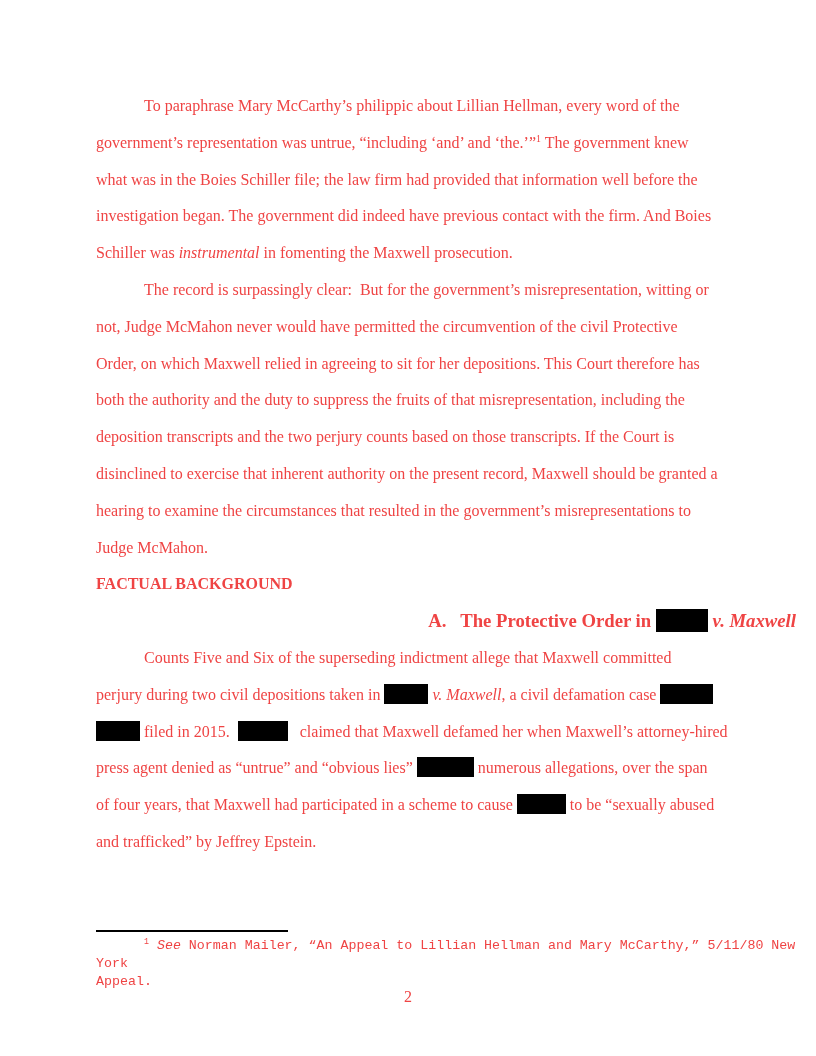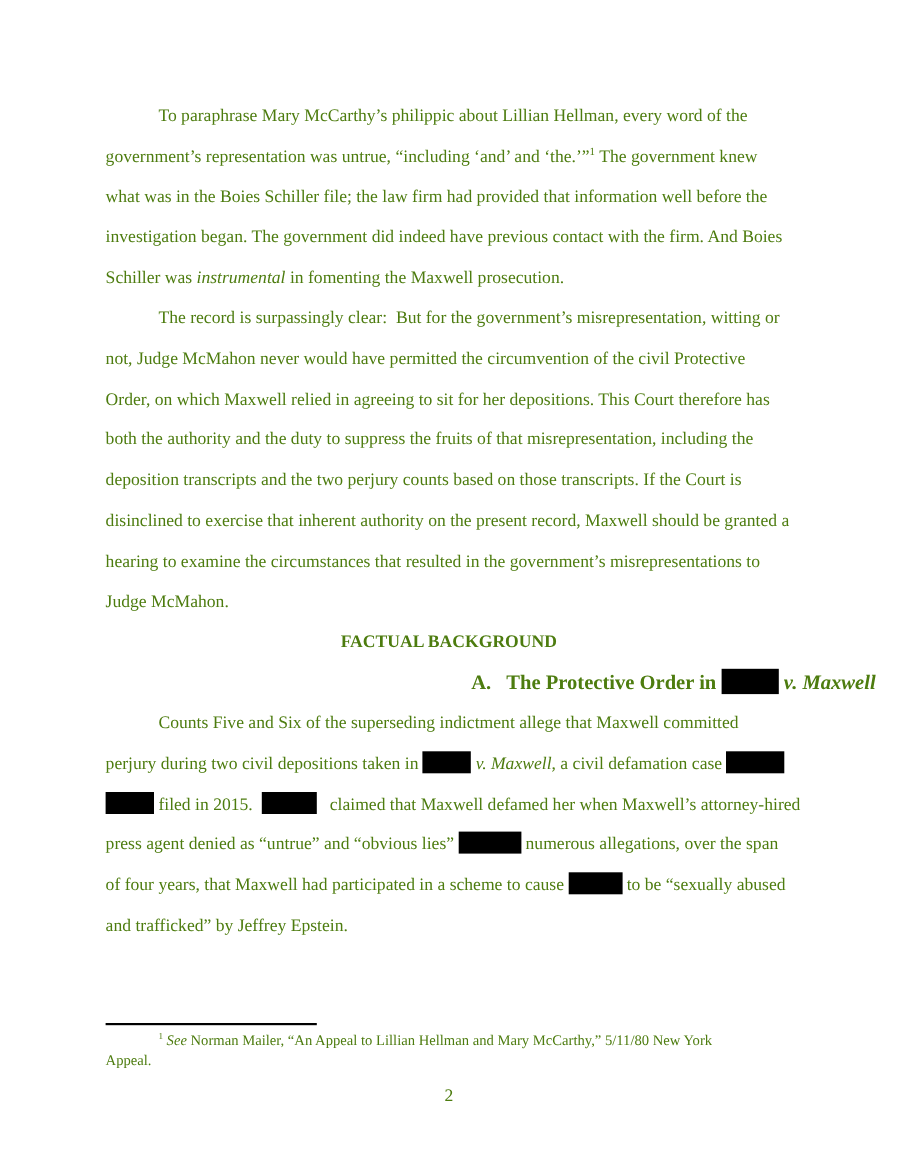--- a/index.html
+++ b/index.html
@@ -3,42 +3,42 @@
 <meta charset="utf-8">
 <style>
   html, body { margin: 0; padding: 0; background: #ffffff; }
   .page {
     position: relative;
     width: 816px;
     height: 1056px;
     background: #ffffff;
     font-family: "Liberation Serif", "DejaVu Serif", serif;
     font-size: 16px;
-    color: #4d7c0f;
+    color: #ef4444;
     overflow: hidden;
   }
   .body-text {
     position: absolute;
     left: 96px;
     top: 88px;
     width: 700px;
   }
   .para {
     margin: 0;
     line-height: 36.8px;
     text-indent: 48px;
     text-align: left;
   }
   .heading-center {
     margin: 0;
     width: 624px;
     line-height: 36.8px;
     font-weight: bold;
     font-size: 16px;
-    text-align: center;
+    text-align: left;
   }
   .heading-sub {
     margin: 0;
     line-height: 36.8px;
     font-weight: bold;
     padding-left: 49px;
     text-align: right;
   }
   .redact {
     display: inline-block;
@@ -62,20 +62,21 @@
     width: 192px;
     height: 0;
     border-top: 2px solid #000000;
     margin: 0 0 5px 0;
   }
   .footnote {
     margin: 0;
     font-size: 13.3px;
     line-height: 18px;
     text-indent: 48px;
+    font-family: Liberation Mono, monospace;
   }
   .page-number {
     position: absolute;
     left: 0;
     top: 989px;
     width: 816px;
     text-align: center;
     font-size: 16px;
     line-height: 16px;
   }

